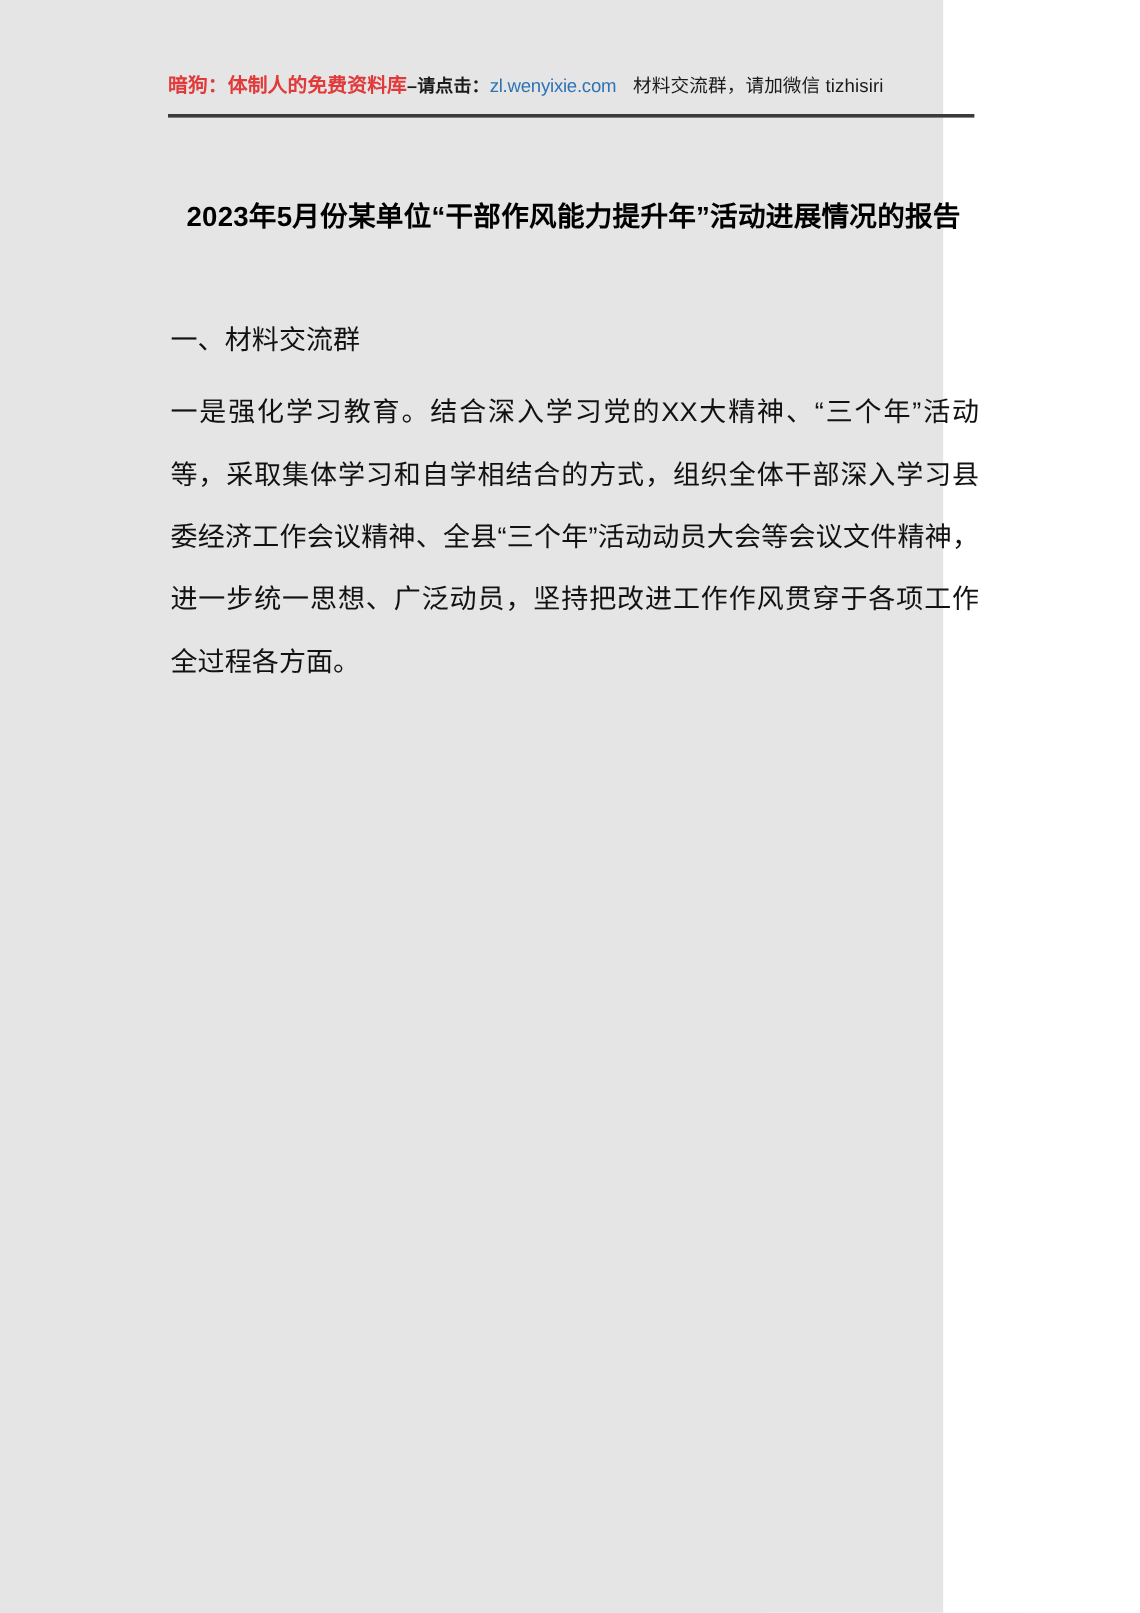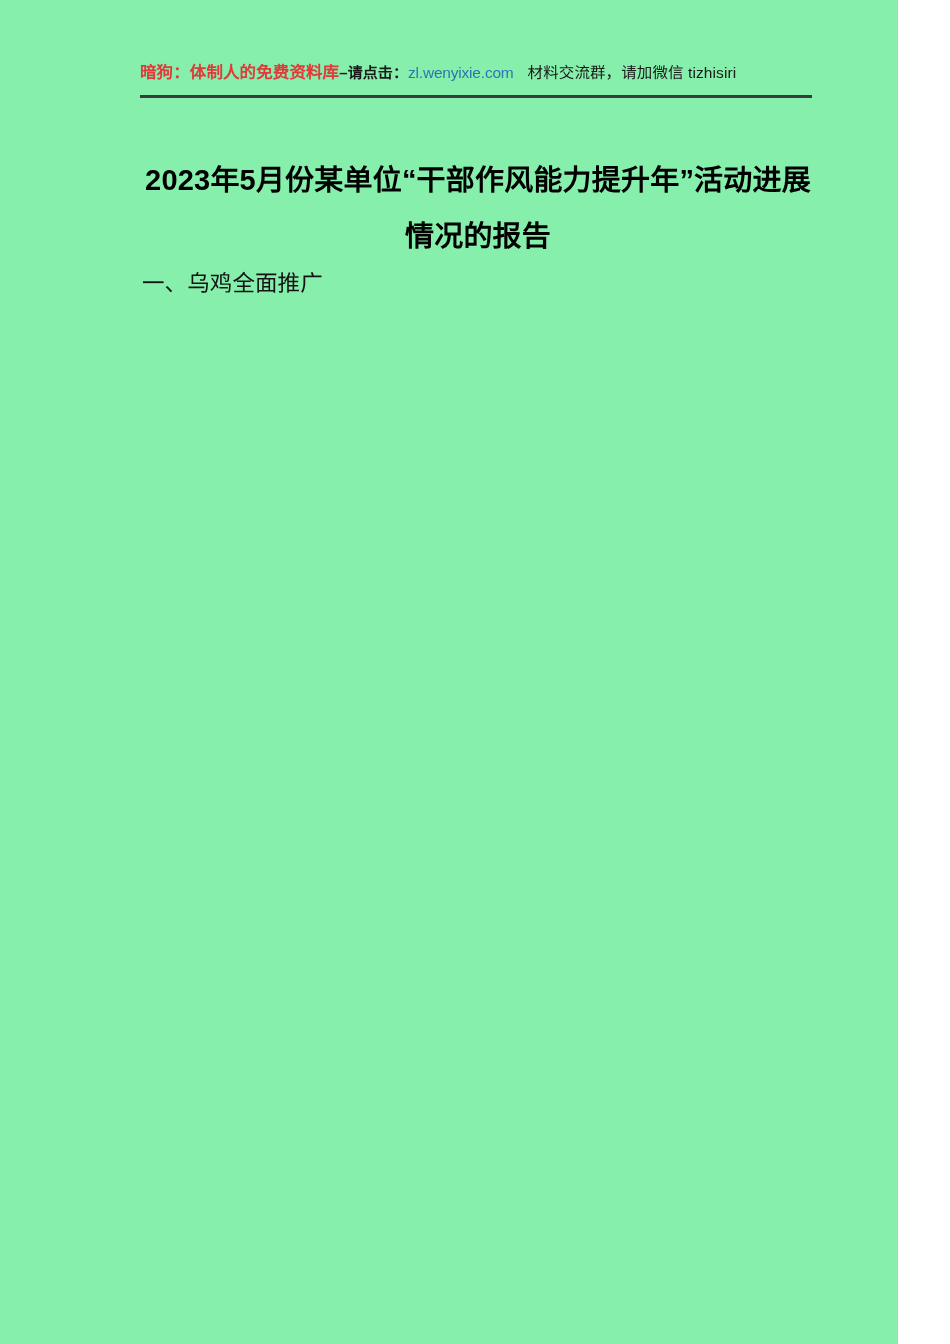--- a/index.html
+++ b/index.html
@@ -12,23 +12,23 @@
     width: 950px;
     height: 1344px;
     font-family: "Liberation Sans", "DejaVu Sans", sans-serif;
     color: #000000;
     -webkit-font-smoothing: antialiased;
     overflow: hidden;
   }
 
   .page {
     position: relative;
-    width: 898px;
+    width: 786px;
     height: 1344px;
-    background: #86efac;
+    background: #e5e5e5;
     box-sizing: border-box;
   }
 
   
   .doc-header {
     position: absolute;
     left: 140px;
     top: 60px;
     width: 672px;
     box-sizing: border-box;
@@ -73,21 +73,21 @@
     background: #3b3b3b;
   }
 
   
   .doc-title {
     position: absolute;
     left: 142px;
     top: 152px;
     width: 672px;
     margin: 0;
-    font-size: 29px;
+    font-size: 23px;
     font-weight: bold;
     line-height: 56px;
     text-align: center;
     letter-spacing: 0.2px;
     color: #000000;
   }
 
   
   .doc-body {
     position: absolute;
@@ -119,16 +119,17 @@
   <div class="doc-header">
     <span class="doc-header-line">
       <span class="hdr-red" style="color: rgb(224, 58, 58);">暗狗：体制人的免费资料库</span><span class="hdr-dark">–请点击：</span><span class="hdr-link" style="color: rgb(46, 116, 181);">zl.wenyixie.com</span><span class="hdr-gap"></span><span class="hdr-plain">材料交流群，请加微信 tizhisiri</span>
     </span>
   </div>
   <div class="header-rule" style="background: rgb(59, 59, 59);"></div>
 
   <h1 class="doc-title">2023年5月份某单位“干部作风能力提升年”活动进展情况的报告</h1>
 
   <div class="doc-body">
-    <p class="para nojustify">一、乌鸡全面推广</p>
+    <p class="para nojustify">一、材料交流群</p>
+    <p class="para">一是强化学习教育。结合深入学习党的XX大精神、“三个年”活动等，采取集体学习和自学相结合的方式，组织全体干部深入学习县委经济工作会议精神、全县“三个年”活动动员大会等会议文件精神，进一步统一思想、广泛动员，坚持把改进工作作风贯穿于各项工作全过程各方面。</p>
   </div>
 
 </div>
 
 </body></html>

